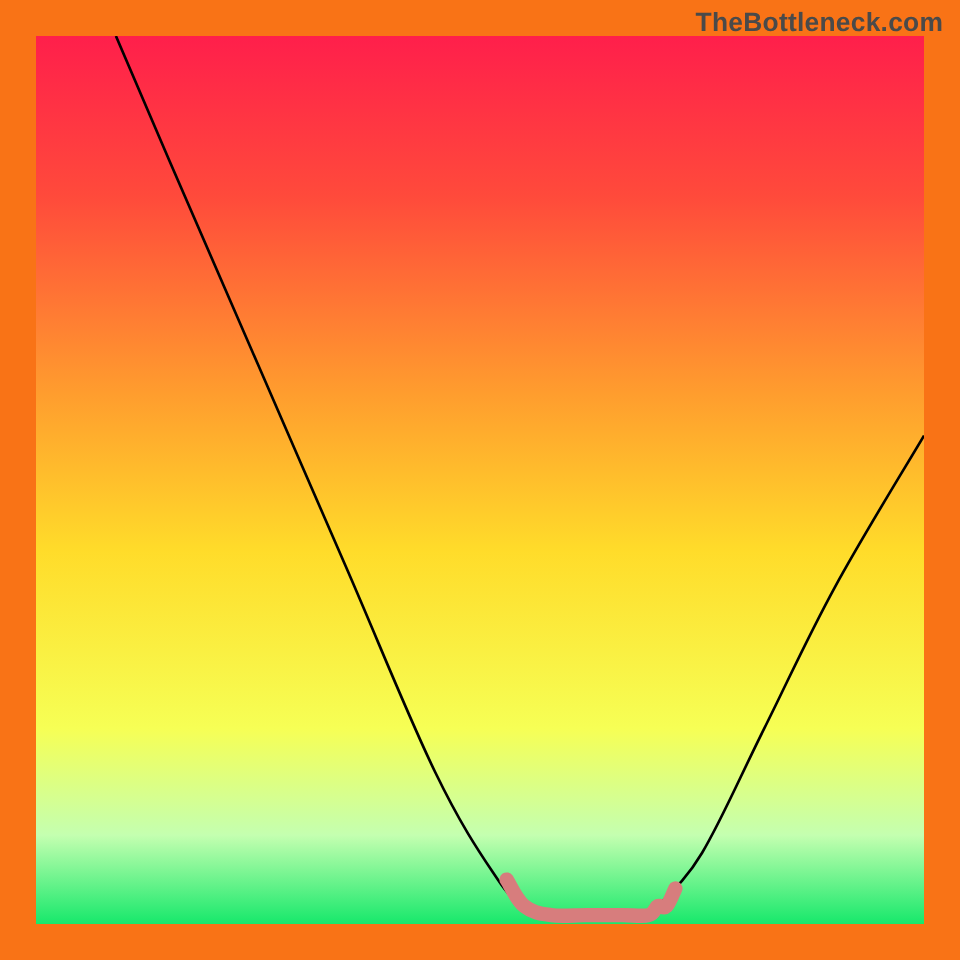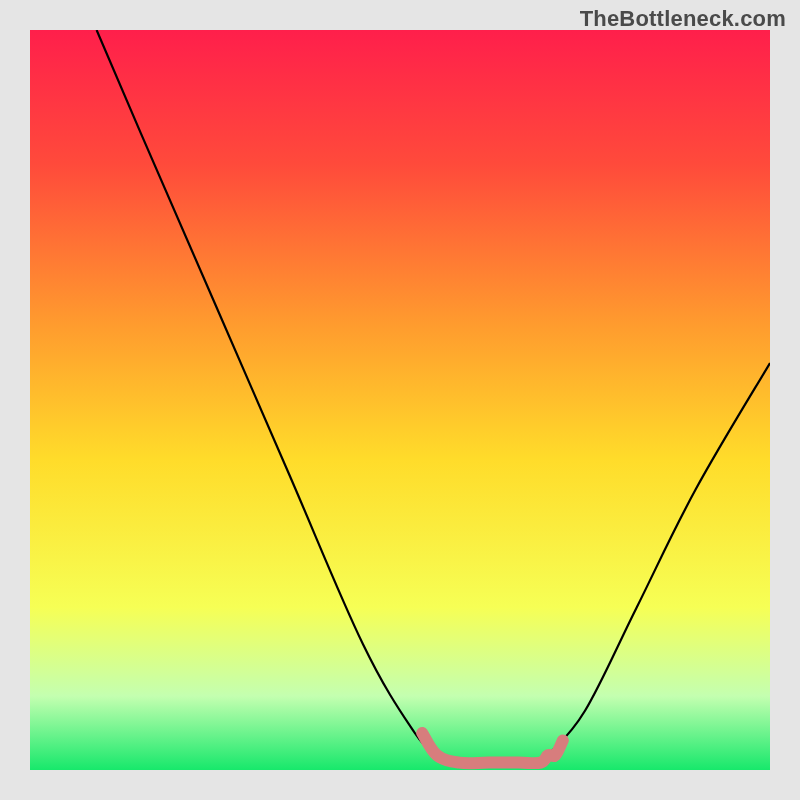--- a/index.html
+++ b/index.html
@@ -8,21 +8,21 @@
     width: 800px;
     height: 800px;
     background: #000;
     font-family: Arial, Helvetica, sans-serif;
     overflow: hidden;
   }
   .frame {
     position: relative;
     width: 800px;
     height: 800px;
-    background: #e5e5e5;
+    background: #f97316;
   }
   .attribution {
     position: absolute;
     top: 6px;
     right: 14px;
     font-size: 22px;
     font-weight: bold;
     color: #4a4a4a;
     letter-spacing: 0.2px;
     z-index: 3;

